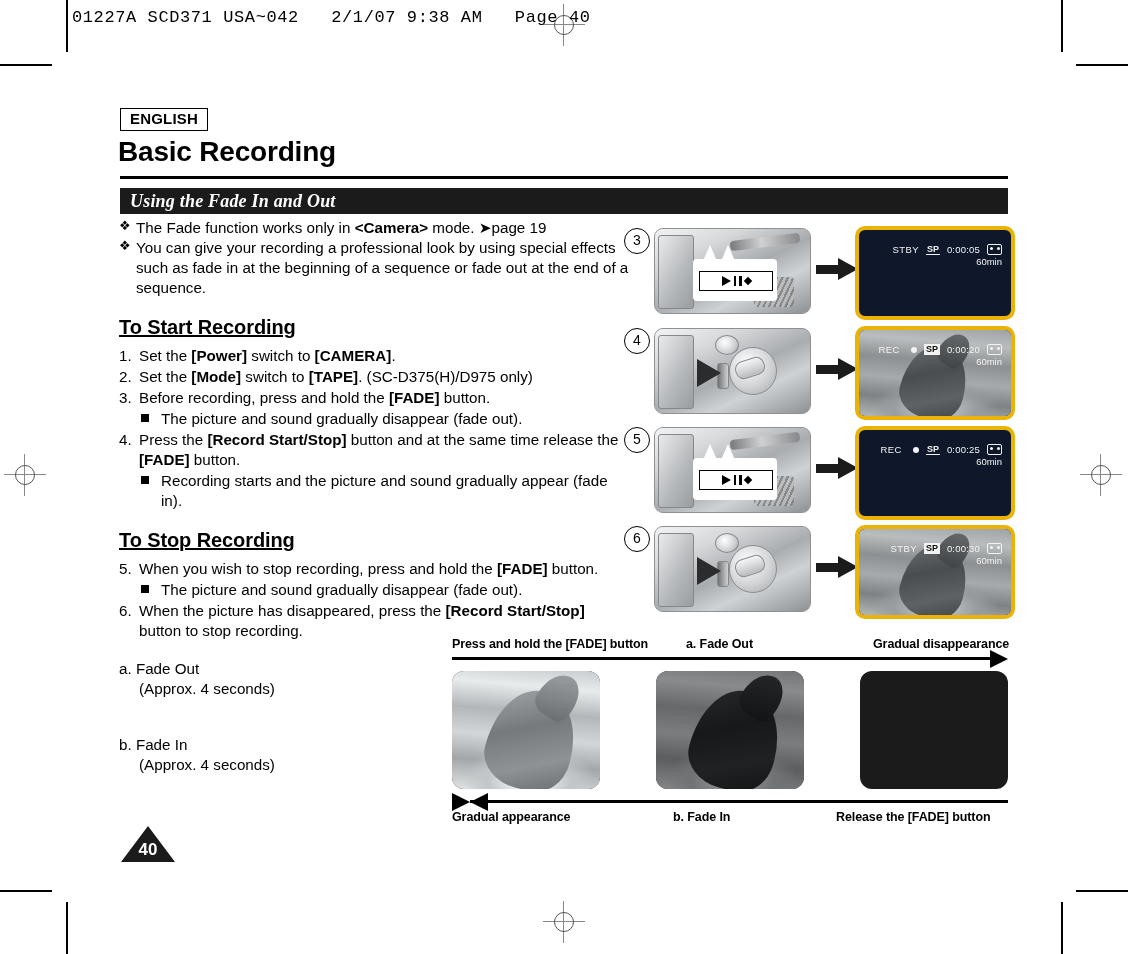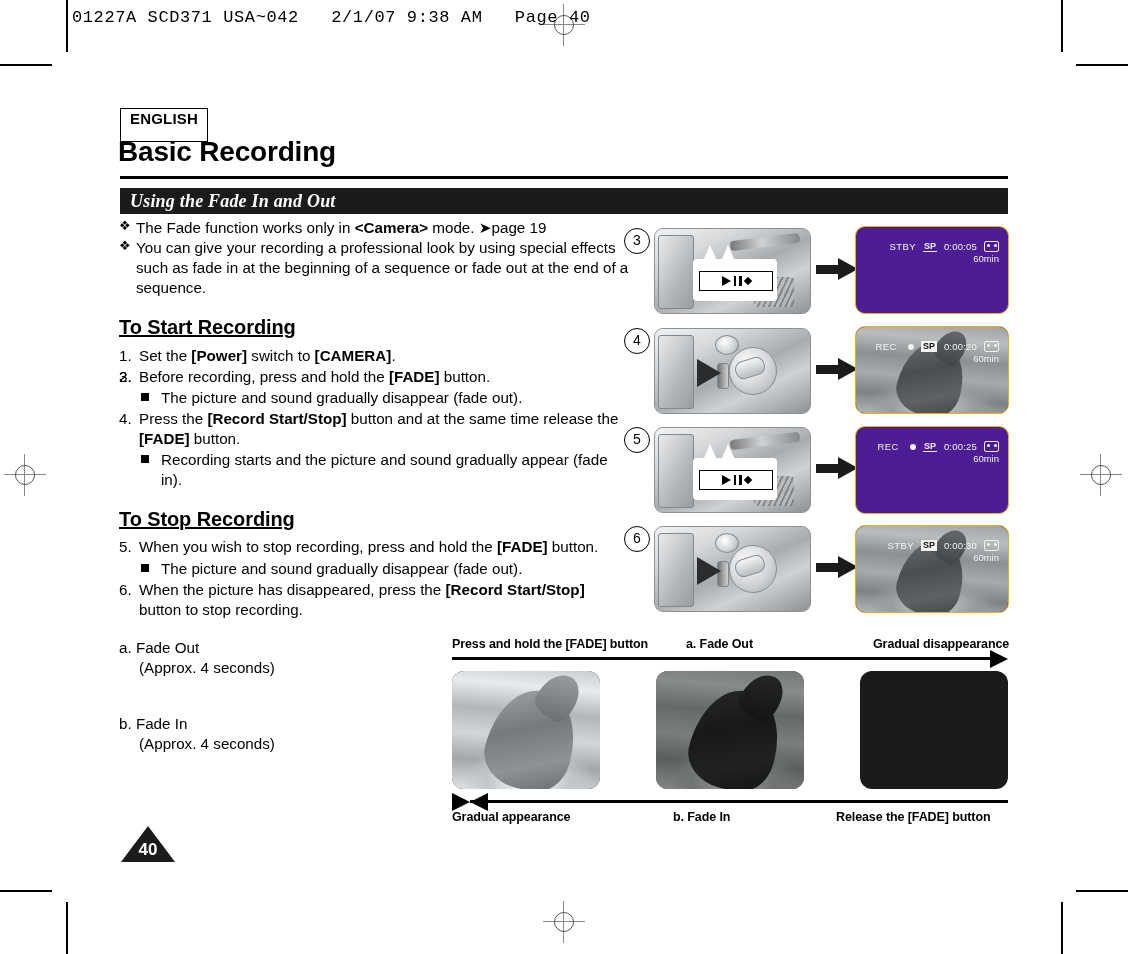--- a/index.html
+++ b/index.html
@@ -37,21 +37,21 @@
     color: #000;
   }
 
   
   .page { position: absolute; left: 0; top: 0; width: 1128px; height: 954px; }
 
   .lang-box {
     position: absolute;
     left: 120px; top: 108px;
     border: 1.6px solid #000;
-    padding: 2px 9px 14px 9px;
+    padding: 2px 9px 3px 9px;
     font-size: 15px;
     font-weight: bold;
     letter-spacing: 0.2px;
     line-height: 1.05;
     text-align: right;
   }
 
   .page-title {
     position: absolute;
     left: 118px; top: 136px;
@@ -273,22 +273,22 @@
     border-bottom: 11px solid transparent;
     border-left: 20px solid #1b1b1b;
   }
 
   
   .lcd {
     position: absolute;
     width: 152px; height: 86px;
     border-radius: 10px;
     overflow: hidden;
-    background: #4c1d95;
-    border: 1px solid #eab308;
+    background: #0f172a;
+    border: 4px solid #eab308;
   }
   .lcd.photo .bg {
     position: absolute; left: 0; top: 0; width: 100%; height: 100%;
     background:
       radial-gradient(ellipse 60% 48% at 50% 92%, #cfd2d3 0%, #9a9d9f 45%, rgba(120,123,125,0) 70%),
       linear-gradient(185deg, #9fa3a5 0%, #babdbe 18%, #8d9092 38%, #a7aaac 58%, #7f8284 78%, #b4b7b8 100%);
   }
   .lcd.photo .dolphin {
     position: absolute; left: 28%; top: 18%;
     width: 64px; height: 74px;
@@ -473,20 +473,21 @@
 
     <div class="subhead">To Start Recording</div>
 
     <div class="step">
       <span class="num">1.</span>
       <span>Set the <b>[Power]</b> switch to <b>[CAMERA]</b>.</span>
     </div>
 
     <div class="step">
       <span class="num">2.</span>
+      <span>Set the <b>[Mode]</b> switch to <b>[TAPE]</b>. (SC-D375(H)/D975 only)</span>
     </div>
 
     <div class="step">
       <span class="num">3.</span>
       <span>Before recording, press and hold the <b>[FADE]</b> button.</span>
     </div>
 
     <div class="substep">
       <span class="sq"></span>
       <span>The picture and sound gradually disappear (fade out).</span>

